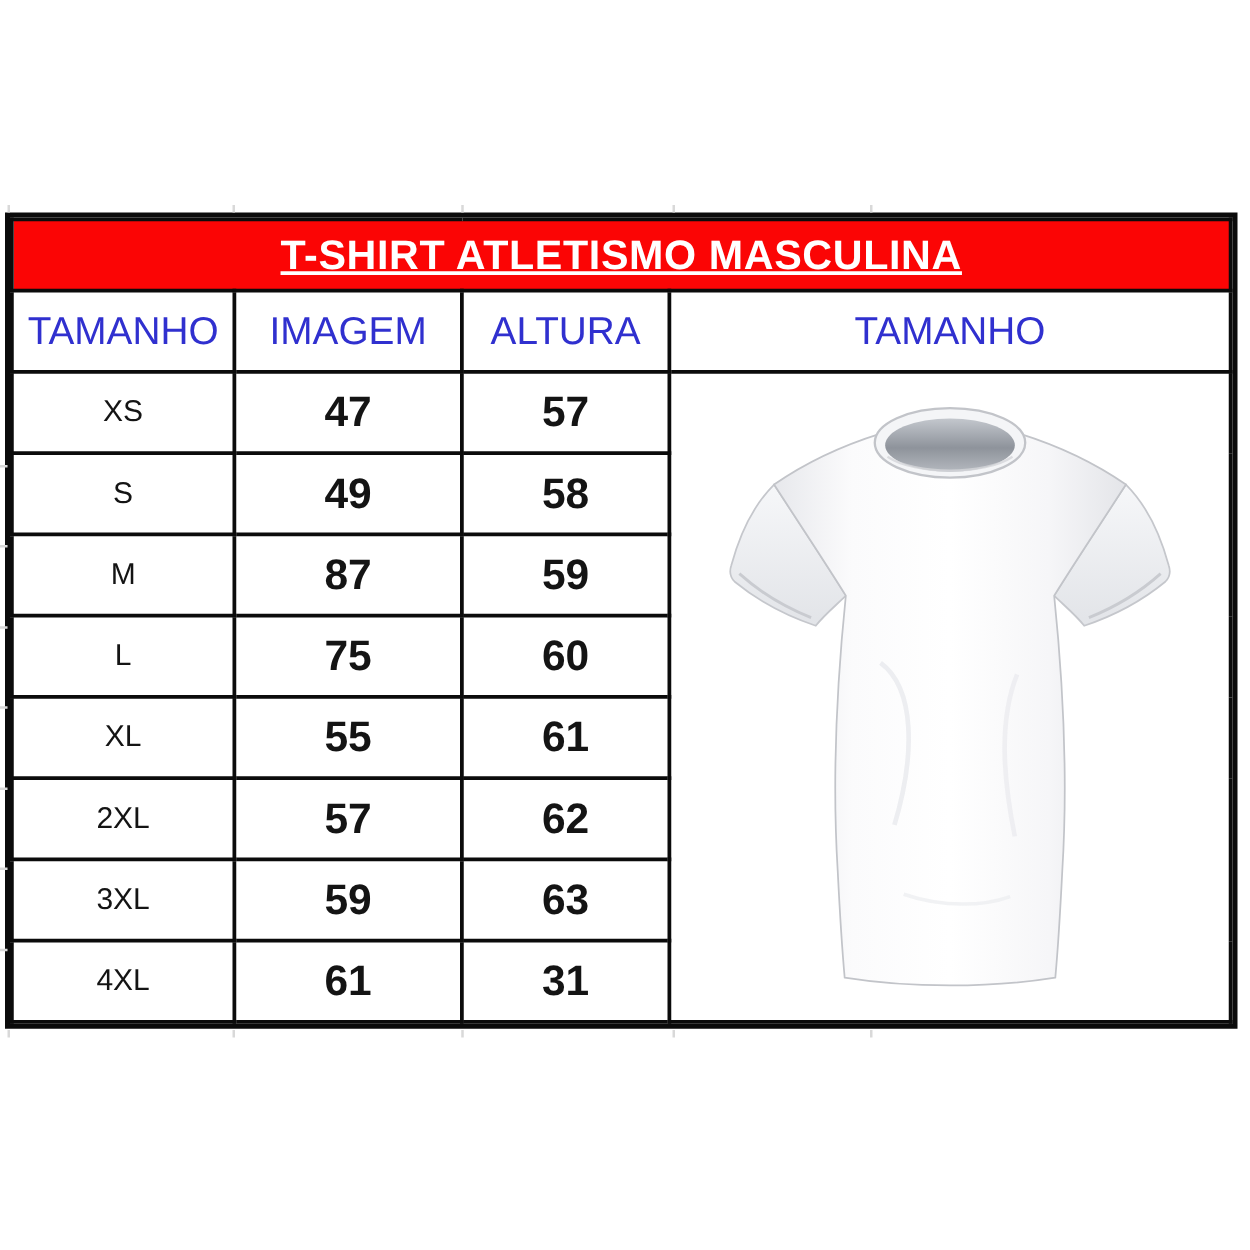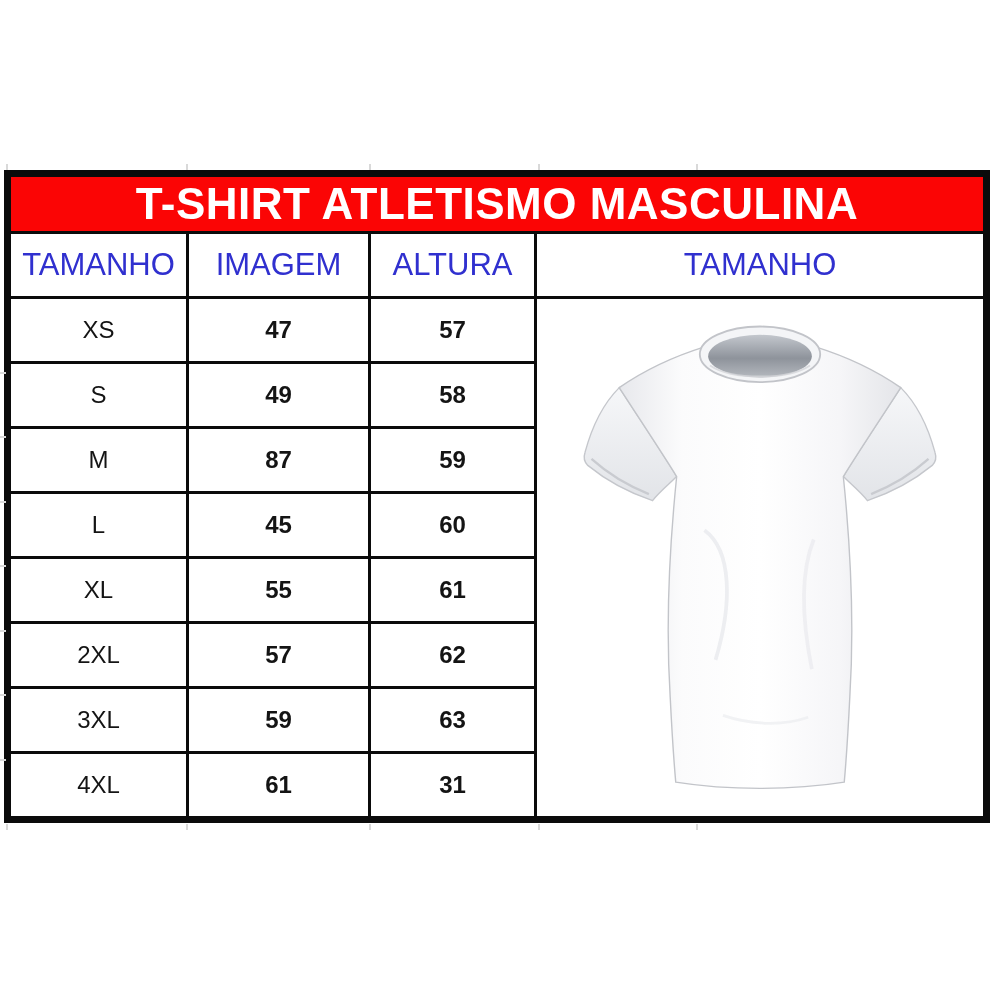--- a/index.html
+++ b/index.html
@@ -25,36 +25,37 @@
     border-collapse:collapse;table-layout:fixed;
   }
   table.size-table td{
     border:3px solid var(--border);
     text-align:center;vertical-align:middle;
     padding:0;overflow:hidden;
   }
   td.title-cell{
     background:var(--header-bg);
     color:var(--header-text);
-    font-weight:bold;font-size:44px;letter-spacing:0.5px;
+    font-weight:bold;font-size:33px;letter-spacing:0.5px;
     height:54px;
     border-bottom-width:4px;
+    text-decoration:underline;
   }
   td.col-head{
     color:var(--column-header-text);
     font-size:31px;font-weight:normal;
     height:62px;
   }
   td.size-cell{
     color:var(--value-text);
     font-size:24px;font-weight:normal;
   }
   td.val-cell{
     color:var(--value-text);
-    font-size:24px;font-weight:bold;
+    font-size:34px;font-weight:bold;
   }
   td.image-cell{background:#ffffff;}
   .shirt-box{width:100%;height:100%;display:flex;align-items:center;justify-content:center;}
   
   .tick{position:absolute;background:#d9d9d9;}
   .tick.h{width:2px;height:6px;}
   .tick.v{width:6px;height:2px;}
 </style>
 </head>
 <body>
@@ -129,21 +130,21 @@
       <td class="val-cell">49</td>
       <td class="val-cell">58</td>
     </tr>
     <tr>
       <td class="size-cell">M</td>
       <td class="val-cell">87</td>
       <td class="val-cell">59</td>
     </tr>
     <tr>
       <td class="size-cell">L</td>
-      <td class="val-cell">45</td>
+      <td class="val-cell">75</td>
       <td class="val-cell">60</td>
     </tr>
     <tr>
       <td class="size-cell">XL</td>
       <td class="val-cell">55</td>
       <td class="val-cell">61</td>
     </tr>
     <tr>
       <td class="size-cell">2XL</td>
       <td class="val-cell">57</td>

